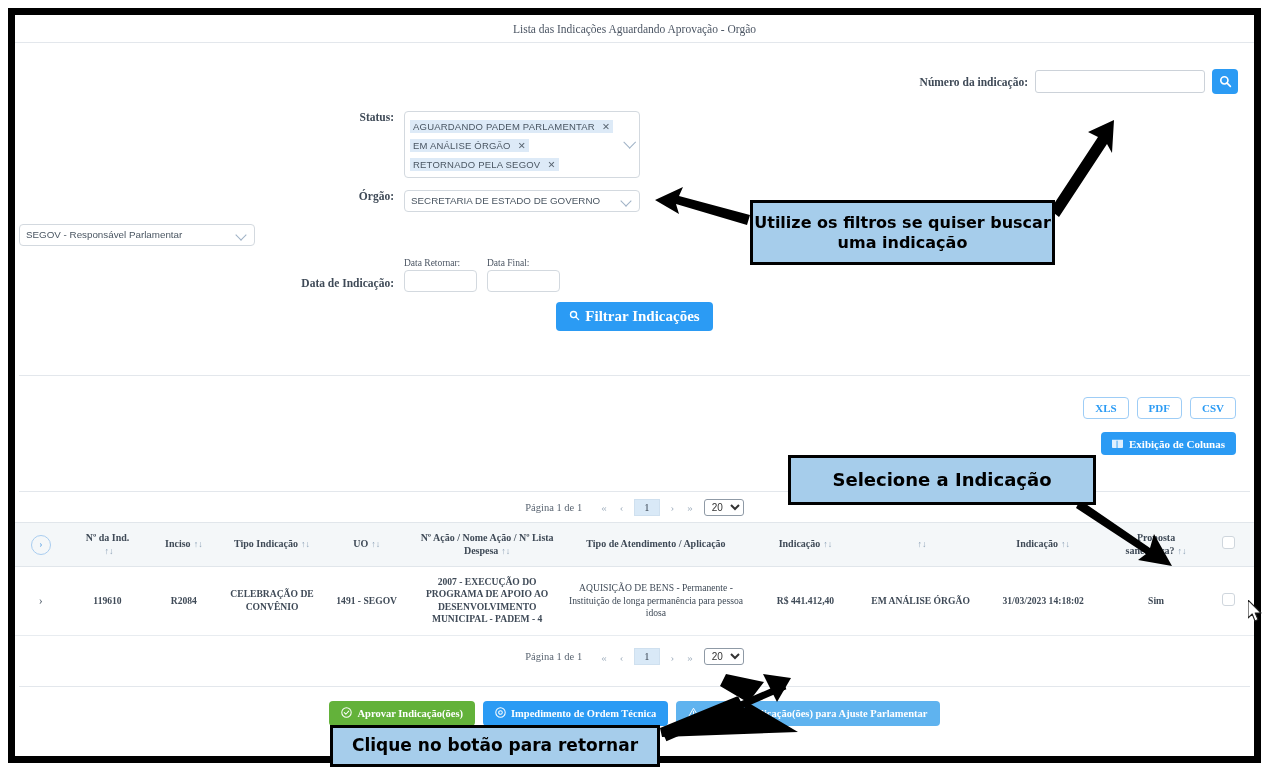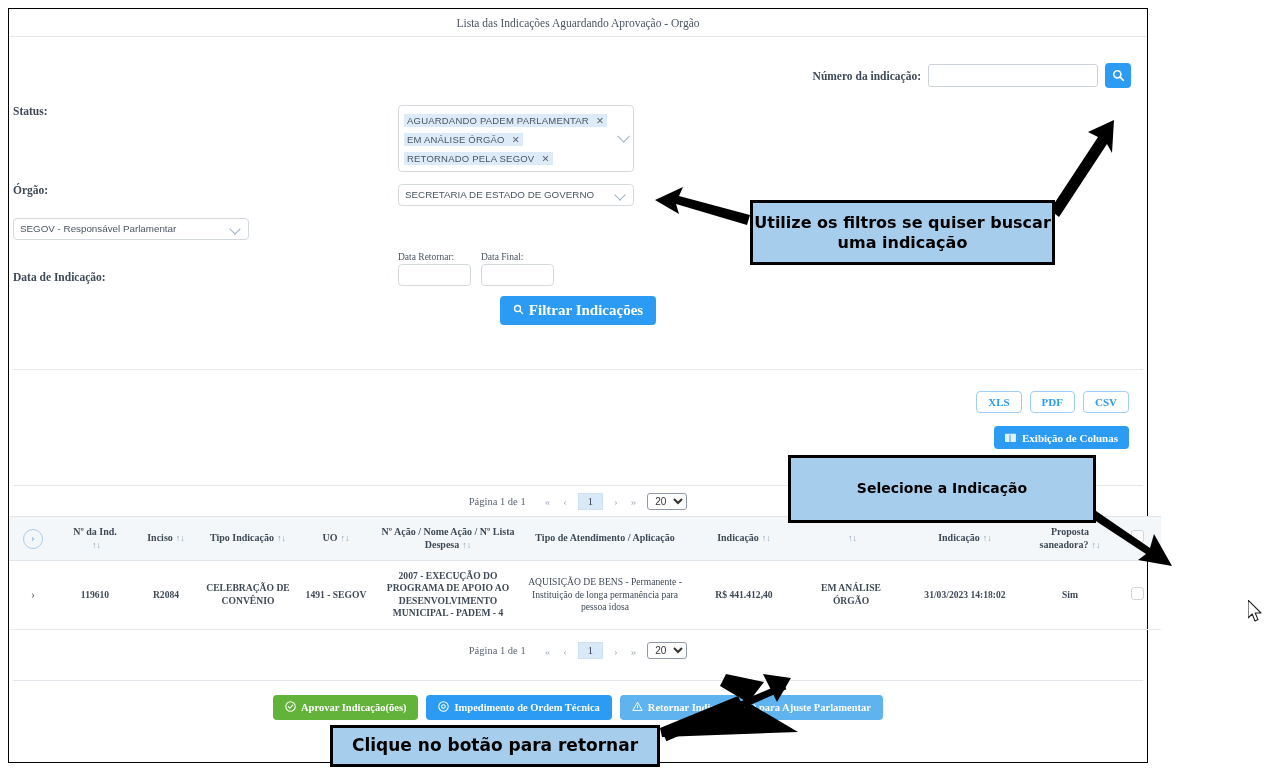--- a/index.html
+++ b/index.html
@@ -9,23 +9,23 @@
     background:#ffffff;
     font-family:"Liberation Serif", serif;
     color:#33373d;
     position:relative;
     overflow:hidden;
   }
 
   
   .page-frame{
     position:absolute; left:8px; top:8px;
-    width:1140px; height:755px;
+    width:1253px; height:755px;
     background:#fff;
-    border:1px solid #000000;
+    border:7px solid #000000;
   }
 
   
   .titlebar{
     height:28px;
     border-bottom:1px solid #e3e7ec;
     display:flex; align-items:center; justify-content:center;
     font-size:11.5px; color:#4b5563;
     font-family:"Liberation Serif", serif;
     background:#fff;
@@ -55,21 +55,21 @@
     width:26px; height:25px;
     background:#2b9bf4; border:none; border-radius:4px;
     color:#fff; display:flex; align-items:center; justify-content:center;
     cursor:pointer;
   }
   .search-btn svg{ display:block; }
 
   .form-rows{ position:absolute; left:0; top:64px; width:760px; }
   .frow{ display:flex; align-items:flex-start; margin-bottom:12px; }
   .frow .lab{
-    width:385px; padding-right:10px;
+    width:385px; text-align:right; padding-right:10px;
     font-size:11.5px; font-weight:bold; color:#3f4a57;
     font-family:"Liberation Serif", serif;
   }
   .ctrl{ position:relative; }
 
   .multi-select{
     width:236px; min-height:50px;
     border:1px solid #d3d9df; border-radius:4px;
     background:#fff; padding:4px 22px 4px 5px;
   }
@@ -438,21 +438,21 @@
 </svg>
 
 <div class="callout" style="left:750px; top:200px; width:305px; height:65px; font-size:16px;">
   <span>Utilize os filtros se quiser buscar uma indicação</span>
 </div>
 
 <svg class="arrow-svg" style="left:1080px; top:500px; width:120px; height:80px;">
   <polygon points="0,0 70,48 74,34 92,66 58,60 66,54 -4,8" fill="#000"></polygon>
 </svg>
 
-<div class="callout" style="left:788px; top:455px; width:308px; height:68px; font-size:14px;">
+<div class="callout" style="left:788px; top:455px; width:308px; height:50px; font-size:18px;">
   <span>Selecione a Indicação</span>
 </div>
 
 <svg class="arrow-svg" style="left:660px; top:670px; width:140px; height:70px;">
   <polygon points="138,62 60,16 66,4 104,12 84,38 78,26 0,58 2,67" fill="#000"></polygon>
 </svg>
 <svg class="arrow-svg" style="left:655px; top:672px; width:150px; height:75px;">
   <line x1="10" y1="66" x2="130" y2="14" stroke="#000" stroke-width="7"></line>
   <polygon points="108,2 136,6 122,30" fill="#000"></polygon>
 </svg>

